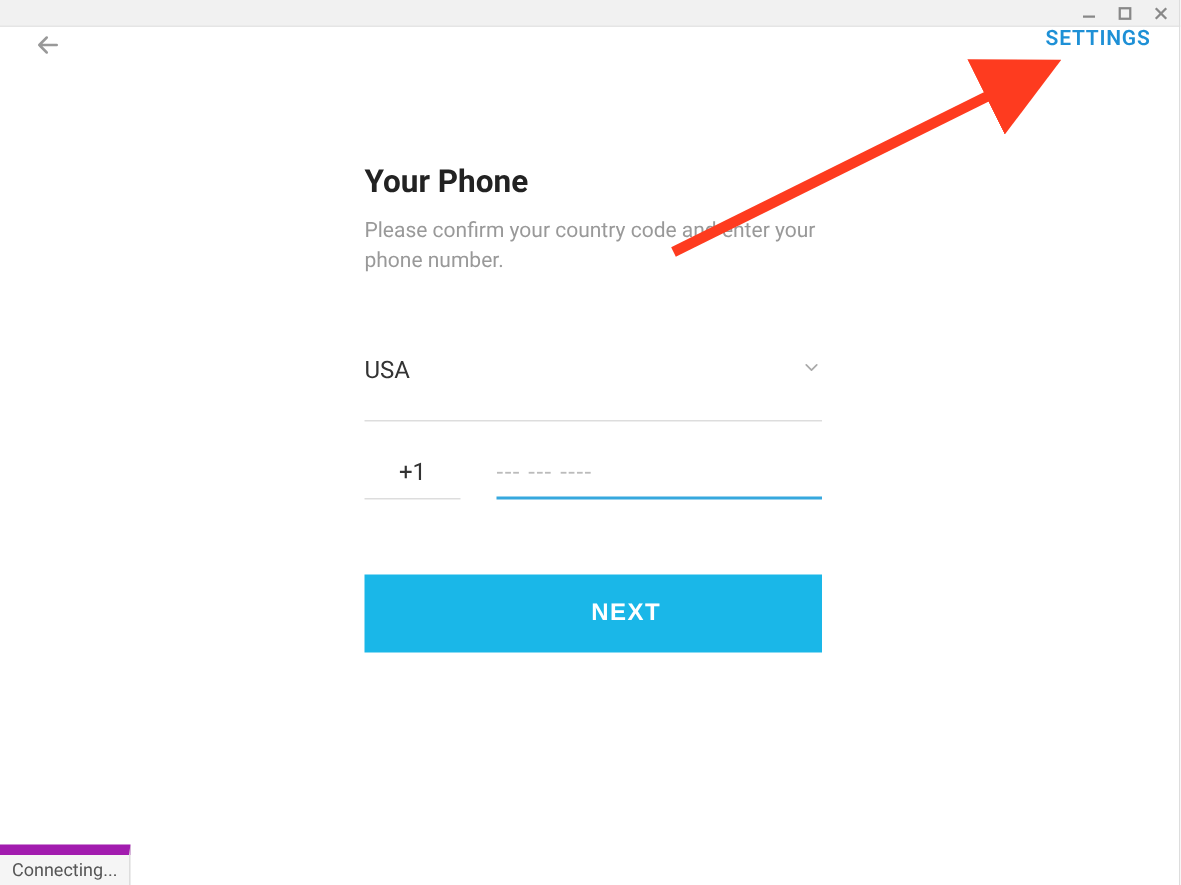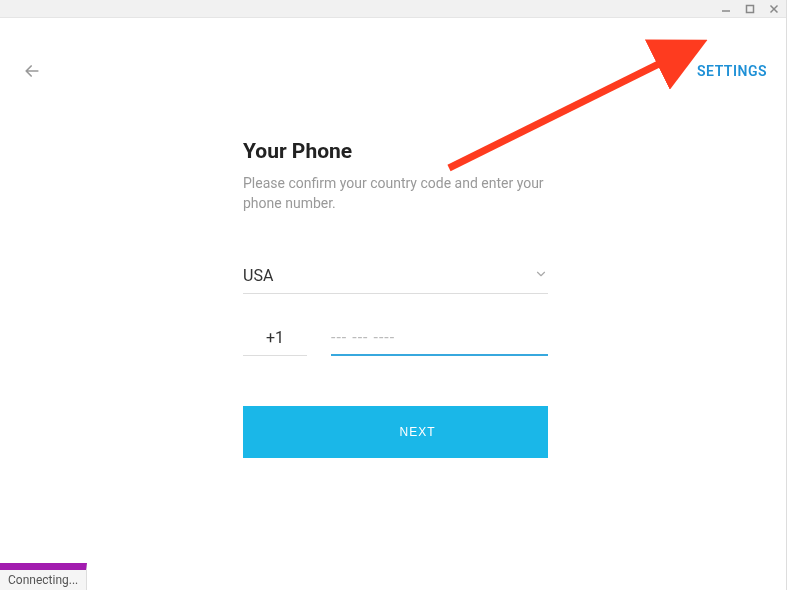--- a/index.html
+++ b/index.html
@@ -29,24 +29,23 @@
       align-items: center;
       justify-content: center;
       font-size: 14px;
       line-height: 1;
       cursor: pointer;
     }
     .win-min { font-weight: bold; }
     .topbar {
       height: 48px;
       display: flex;
-      align-items: center;
+      align-items: flex-start;
       justify-content: space-between;
       padding: 0 20px;
-      margin-top: 29px;
     }
     .back-btn {
       width: 24px;
       height: 24px;
       color: #888;
       cursor: pointer;
       display: flex;
       align-items: center;
       justify-content: center;
     }
@@ -73,23 +72,23 @@
       font-size: 14px;
       color: #999;
       line-height: 1.45;
       margin-bottom: 52px;
     }
     .country-select {
       display: flex;
       align-items: center;
       justify-content: space-between;
       border-bottom: 1px solid #ddd;
-      padding-bottom: 8px;
-      cursor: pointer;
-      margin-bottom: 34px;
+      padding-bottom: 24px;
+      cursor: pointer;
+      margin-bottom: 24px;
     }
     .country-label {
       font-size: 16px;
       color: #333;
     }
     .chevron {
       color: #aaa;
     }
     .phone-row {
       display: flex;
@@ -120,22 +119,22 @@
     .phone-input::placeholder {
       color: #bbb;
       letter-spacing: 1px;
     }
     .next-btn {
       width: 100%;
       height: 52px;
       background: #1ab7e8;
       color: #fff;
       border: none;
-      font-size: 12px;
-      font-weight: 400;
+      font-size: 16px;
+      font-weight: 700;
       letter-spacing: 1px;
       cursor: pointer;
       padding-left: 44px;
     }
     .status-bar {
       position: absolute;
       bottom: 0;
       left: 0;
       background: #f5f5f5;
       border-top: 7px solid #a21caf;

